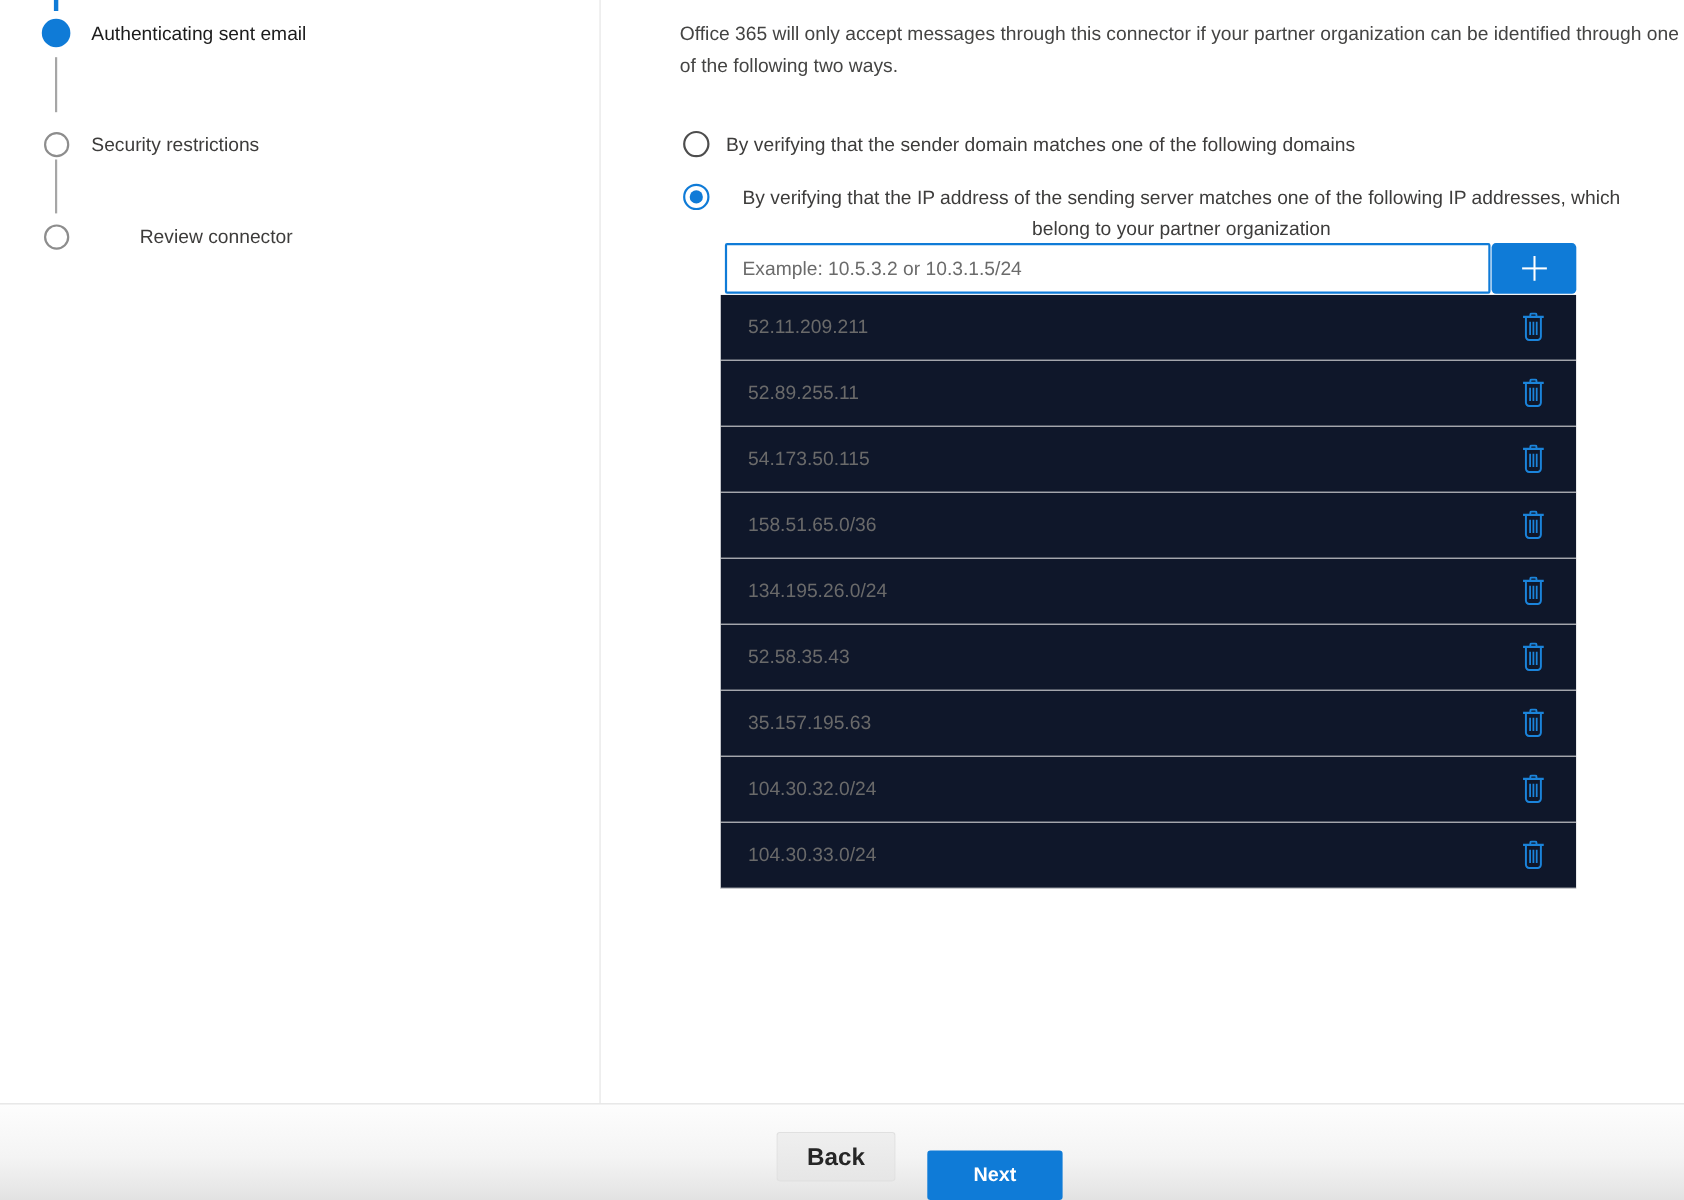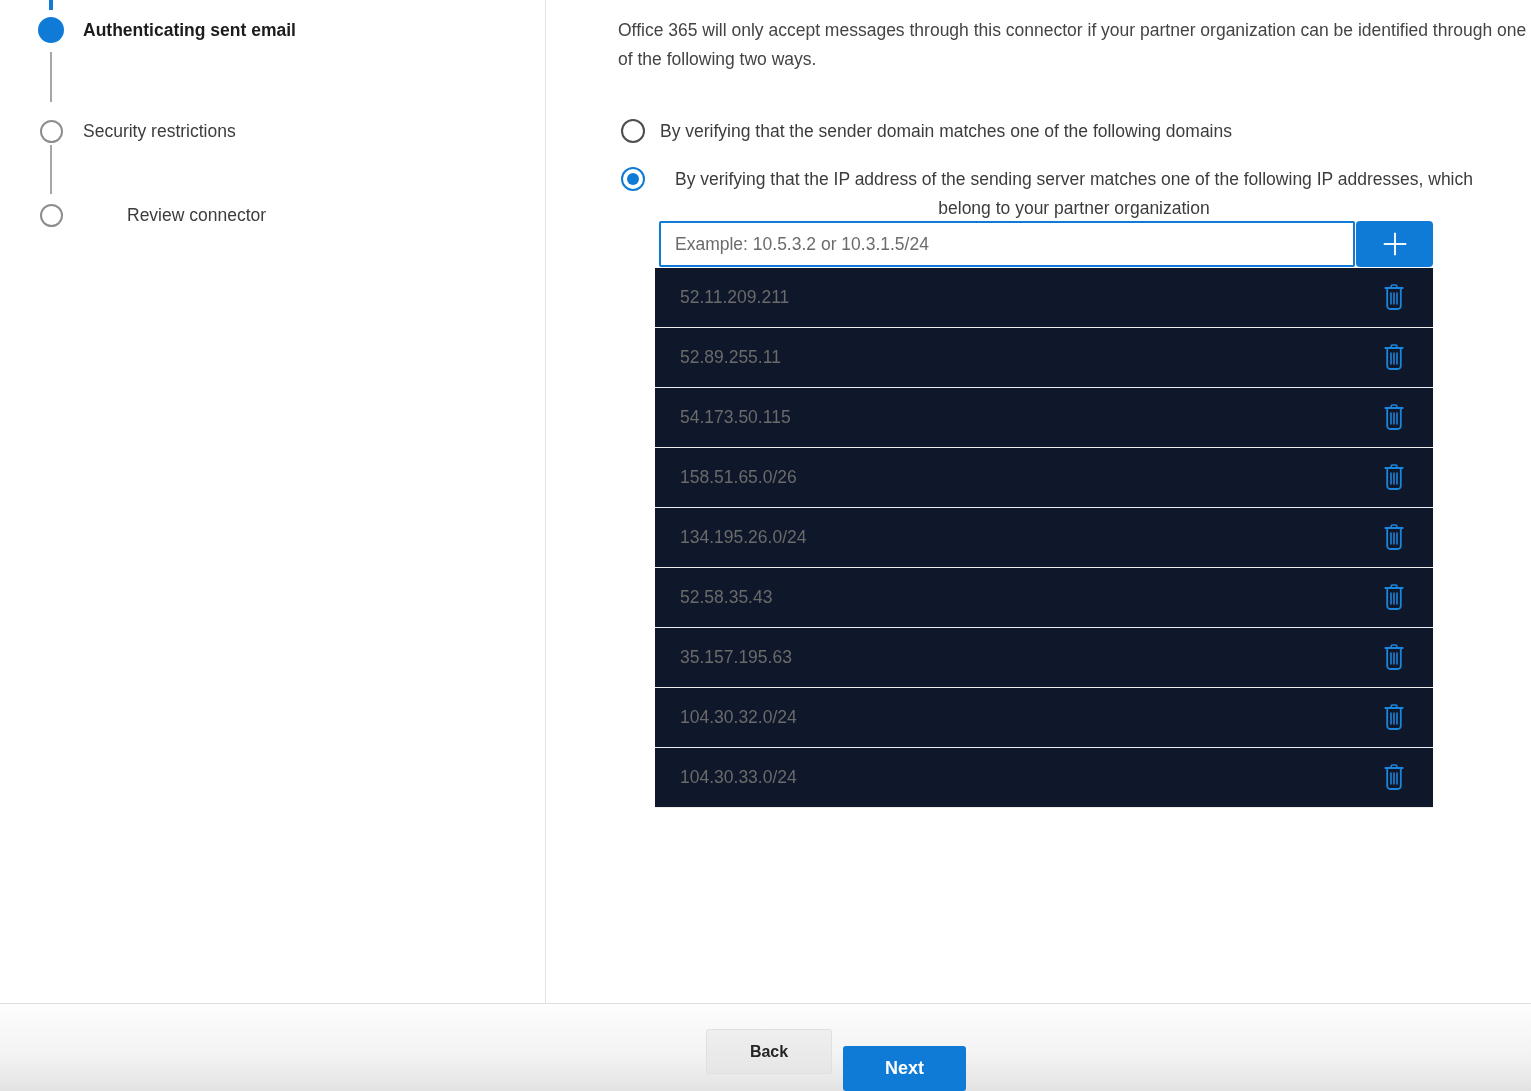--- a/index.html
+++ b/index.html
@@ -11,21 +11,21 @@
   #stepper-panel { position:absolute; left:0; top:0; width:545px; height:1003px; background:#fff; }
   .v-divider { position:absolute; left:545px; top:0; width:1px; height:1003px; background:#e3e3e3; }
   .stub { position:absolute; left:49px; top:0; width:4px; height:10px; background:var(--accent); }
   .connector { position:absolute; left:50px; width:2px; background:#a6a6a6; }
   .step { position:absolute; left:38px; height:26px; display:flex; align-items:center; cursor:pointer; }
   .step-circle-wrap { width:26px; display:flex; justify-content:center; align-items:center; }
   .step-circle { border-radius:50%; }
   .step-circle.active { width:26px; height:26px; background:var(--accent); }
   .step-circle.upcoming { width:23px; height:23px; border:2.5px solid #8d8d8d; background:#fff; }
   .step-label { margin-left:19px; font-size:17.5px; color:#3d3c3b; white-space:nowrap; }
-  .step.active .step-label { font-weight:700; color:#1c1c1c;text-align:right; }
+  .step.active .step-label { font-weight:400; color:#1c1c1c;text-align:right; }
 
   
   #intro { position:absolute; left:618px; top:16px; width:916px; font-size:17.5px;
     line-height:29px; color:#444443; }
 
   .option-row { position:absolute; left:621px; display:flex; align-items:flex-start; cursor:pointer; }
   .radio-circle { flex:0 0 auto; width:24px; height:24px; border-radius:50%;
     border:2px solid #4d4d4d; background:#fff; position:relative; margin-top:2px; }
   .option-row.selected .radio-circle { border-color:var(--accent); }
   .radio-dot { display:none; }
@@ -48,23 +48,23 @@
   #ip-list { position:absolute; left:655px; top:268px; width:778px; height:735px; overflow:hidden; }
   .ip-row { height:60px; display:flex; align-items:center; justify-content:space-between;
     padding:0 26px 0 25px; border-bottom:1px solid #ededed; background:#0f172a; }
   .ip-text { font-size:17.5px; color:#6a6a6a; }
   .trash-btn { background:none; border:none; cursor:pointer; padding:2px; display:flex; align-items:center; }
 
   
   #footer { position:absolute; left:0; top:1003px; width:1531px; height:88px;
     border-top:1px solid #dfdfdf;
     background:linear-gradient(180deg,#fdfdfd 0%,#f4f4f4 55%,#e9e9e9 84%,#e2e2e2 100%); }
-  #back-button { position:absolute; left:706px; top:25px; width:126px; height:45px;
+  #back-button { position:absolute; left:706px; top:25px; width:108px; height:45px;
     background:linear-gradient(180deg,#efefef,#e6e6e6); border:1px solid #e0e0e0; border-radius:3px;
-    font-family:inherit; font-size:16px; font-weight:700; color:#262626; cursor:pointer; }
+    font-family:inherit; font-size:22px; font-weight:700; color:#262626; cursor:pointer; }
   #next-button { position:absolute; left:843px; top:42px; width:123px; height:45px;
     background:var(--accent); border:none; border-radius:3px;
     font-family:inherit; font-size:18px; font-weight:700; color:#ffffff; cursor:pointer; }
 </style>
 </head>
 <body>
 
 <div id="stepper-panel">
   <div class="stub"></div>
   <div class="connector" style="top:52px;height:50px;"></div>
@@ -157,21 +157,21 @@
         <path d="M4.2 4 V22 a3 3 0 0 0 3 3 h7.6 a3 3 0 0 0 3 -3 V4" fill="none" stroke="#1b84db" stroke-width="1.8"></path>
         <line x1="8" y1="8.5" x2="8" y2="20.5" stroke="#1b84db" stroke-width="1.6"></line>
         <line x1="11" y1="8.5" x2="11" y2="20.5" stroke="#1b84db" stroke-width="1.6"></line>
         <line x1="14" y1="8.5" x2="14" y2="20.5" stroke="#1b84db" stroke-width="1.6"></line>
       </svg>
     </button>
   </div>
 
 
   <div class="ip-row">
-    <span class="ip-text">158.51.65.0/26</span>
+    <span class="ip-text">158.51.65.0/36</span>
     <button class="trash-btn">
       <svg width="22" height="27" viewBox="0 0 22 27">
         <path d="M8.2 3.2 V2.2 a1.2 1.2 0 0 1 1.2 -1.2 h3.2 a1.2 1.2 0 0 1 1.2 1.2 V3.2" fill="none" stroke="#1b84db" stroke-width="1.7"></path>
         <line x1="1.6" y1="4" x2="20.4" y2="4" stroke="#1b84db" stroke-width="2"></line>
         <path d="M4.2 4 V22 a3 3 0 0 0 3 3 h7.6 a3 3 0 0 0 3 -3 V4" fill="none" stroke="#1b84db" stroke-width="1.8"></path>
         <line x1="8" y1="8.5" x2="8" y2="20.5" stroke="#1b84db" stroke-width="1.6"></line>
         <line x1="11" y1="8.5" x2="11" y2="20.5" stroke="#1b84db" stroke-width="1.6"></line>
         <line x1="14" y1="8.5" x2="14" y2="20.5" stroke="#1b84db" stroke-width="1.6"></line>
       </svg>
     </button>

